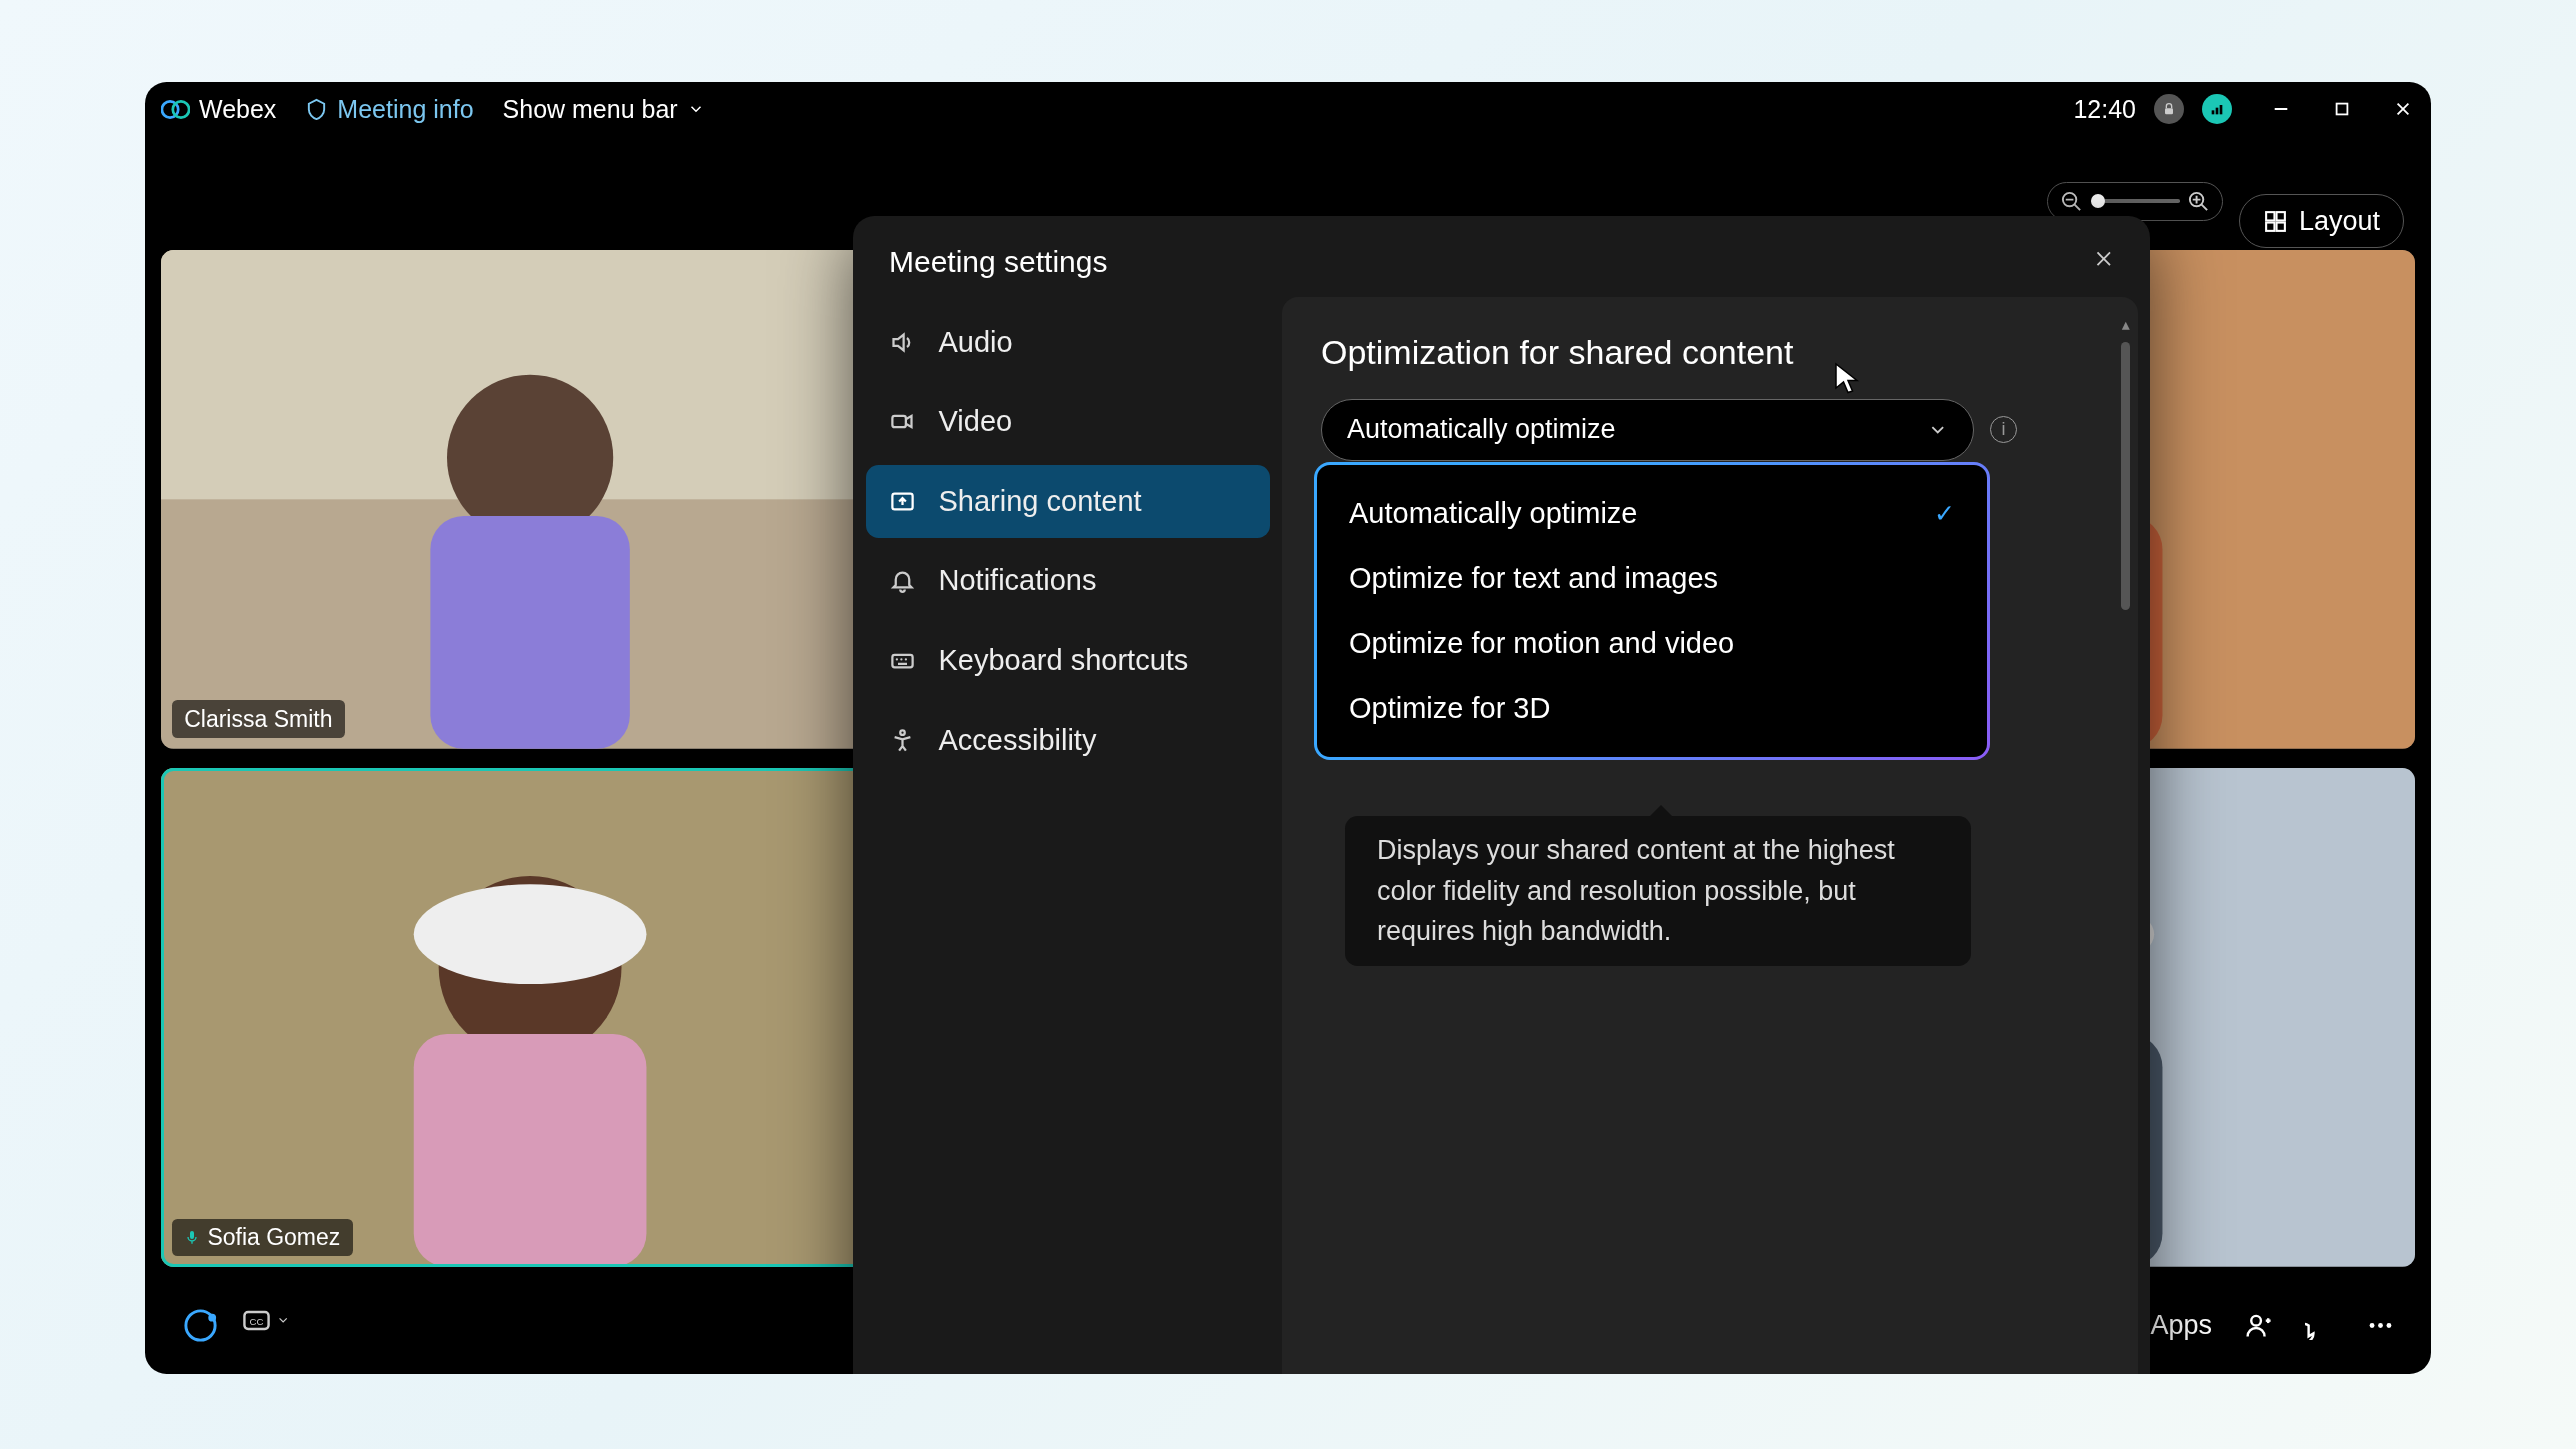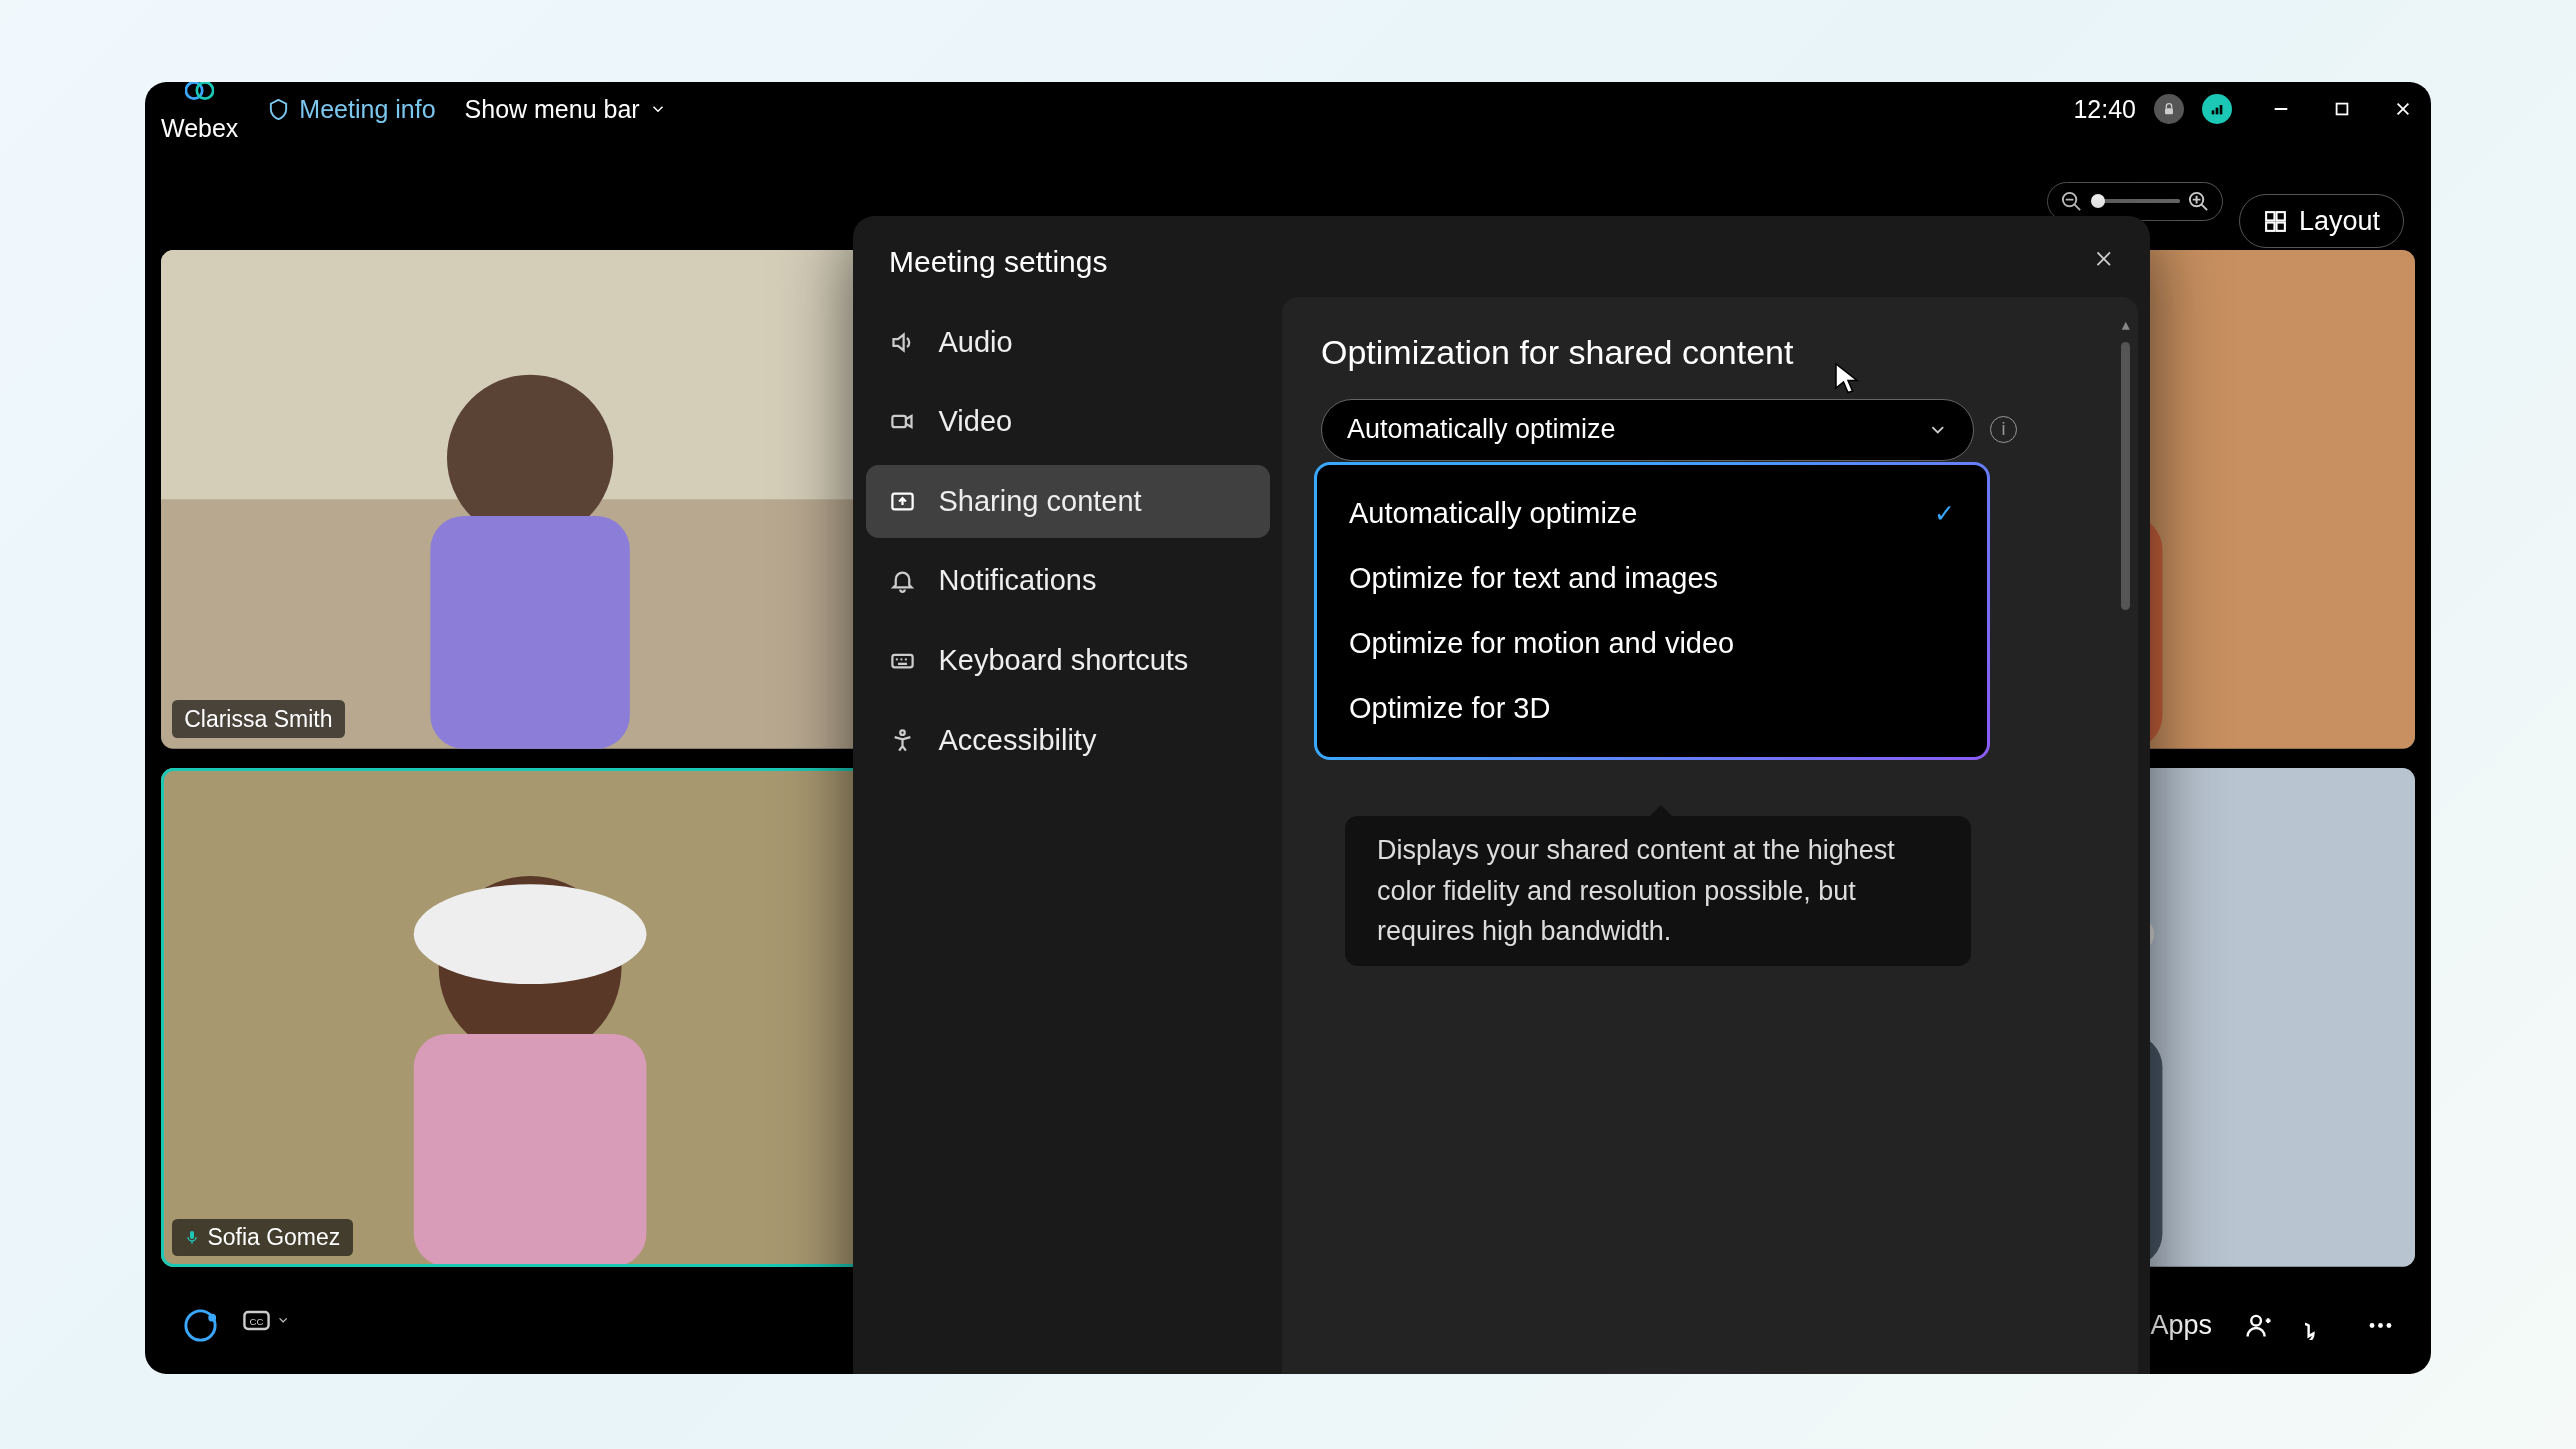--- a/index.html
+++ b/index.html
@@ -1,20 +1,20 @@
 <!DOCTYPE html>
 <html style="font-size:14.3px"><head>
 <meta charset="utf-8">
 <style>
 * { margin: 0; padding: 0; box-sizing: border-box; font-family: -apple-system, BlinkMacSystemFont, 'Segoe UI', sans-serif; }
 body { width: 2576px; height: 1449px; background: linear-gradient(135deg, #f0f8fc 0%, #e8f4f8 50%, #f5faf8 100%); overflow: hidden; }
 .app-window { position: absolute; left: 145px; top: 82px; width: 2286px; height: 1292px; background: #000; border-radius: 21.5px; overflow: hidden; }
 .titlebar { height: 54px; display: flex; align-items: center; padding: 0 16px; color: #fff; font-size: 25px; }
 .titlebar-left { display: flex; align-items: center; gap: 29px; }
-.logo-group { display: flex; align-items: center; gap: 9px; flex-direction: column; }
+.logo-group { display: flex; align-items: center; gap: 9px; }
 .webex-logo { width: 29px; height: 29px; }
 .meeting-info { display: flex; align-items: center; gap: 9px; color: #7cc7f0; }
 .menu-bar { display: flex; align-items: center; gap: 9px; color: #fff; }
 .titlebar-right { margin-left: auto; display: flex; align-items: center; gap: 18px; }
 .clock { font-size: 25px; }
 .circle-icon { width: 30px; height: 30px; border-radius: 50%; display: flex; align-items: center; justify-content: center; }
 .win-controls { display: flex; gap: 36px; margin-left: 18px; }
 .win-btn { width: 25px; height: 25px; display: flex; align-items: center; justify-content: center; color: #fff; cursor: pointer; }
 
 .toolbar { position: absolute; top: 72px; right: 27px; display: flex; align-items: center; gap: 16px; }
@@ -37,21 +37,21 @@
 .bottom-right { margin-left: auto; display: flex; align-items: center; gap: 32px; color: #fff; font-size: 27px; }
 .apps-btn { display: flex; align-items: center; gap: 10.7px; cursor: pointer; }
 
 .settings-panel { position: absolute; left: 708px; top: 134px; width: 1297px; height: 1225px; background: #1a1a1a; border-radius: 21.5px; box-shadow: 0 18px 72px rgba(0,0,0,0.6); }
 .settings-header { padding: 29px 36px 18px; display: flex; justify-content: space-between; align-items: center; }
 .settings-title { color: #fff; font-size: 30px; font-weight: 500; }
 .close-btn { color: #ccc; cursor: pointer; font-size: 23px; }
 .settings-body { display: flex; height: calc(100% - 89px); justify-content: space-between; }
 .settings-sidebar { width: 429px; padding: 9px 12.5px; }
 .sidebar-item { display: flex; align-items: center; gap: 23px; padding: 19.7px 23px; color: #eee; font-size: 29px; border-radius: 12.5px; cursor: pointer; margin-bottom: 7.2px; }
-.sidebar-item.active { background: #404040; }
+.sidebar-item.active { background: #0c4a6e; }
 .sidebar-icon { width: 27px; height: 27px; flex-shrink: 0; }
 .settings-content { flex: 1; background: #232323; border-radius: 16px; margin: 0 12.5px 12.5px 0; padding: 36px 39px; position: relative; }
 .content-title { color: #fff; font-size: 34px; font-weight: 500; margin-bottom: 27px; }
 .dropdown-row { display: flex; align-items: center; gap: 16px; }
 .dropdown { flex: 1; max-width: 653px; border: 1.8px solid #666; border-radius: 45px; padding: 14.3px 25px; color: #fff; font-size: 27px; display: flex; justify-content: space-between; align-items: center; cursor: pointer; background: #000; }
 .info-icon-wrap { width: 27px; height: 27px; border: 1.8px solid #999; border-radius: 50%; display: flex; align-items: center; justify-content: center; color: #999; font-size: 18px; cursor: pointer; }
 
 .dropdown-menu { position: absolute; left: 32px; top: 165px; width: 676px; background: #000; border-radius: 16px; padding: 16px 0; border: 3.6px solid transparent; background-image: linear-gradient(#000,#000), linear-gradient(135deg, #3aa8ff 0%, #3aa8ff 30%, #8b5cf6 100%); background-origin: border-box; background-clip: padding-box, border-box; }
 .dropdown-option { padding: 16px 32px; color: #fff; font-size: 29px; display: flex; justify-content: space-between; align-items: center; cursor: pointer; }
 .check-mark { color: #3aa8ff; font-size: 25px; }

